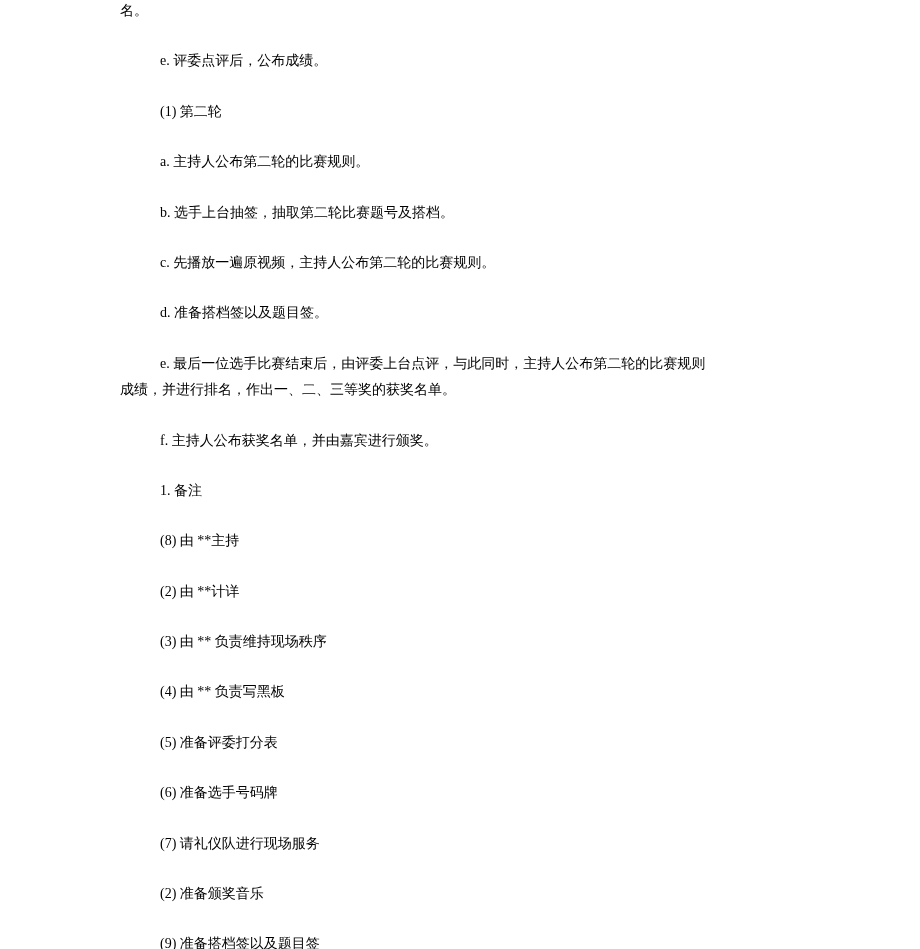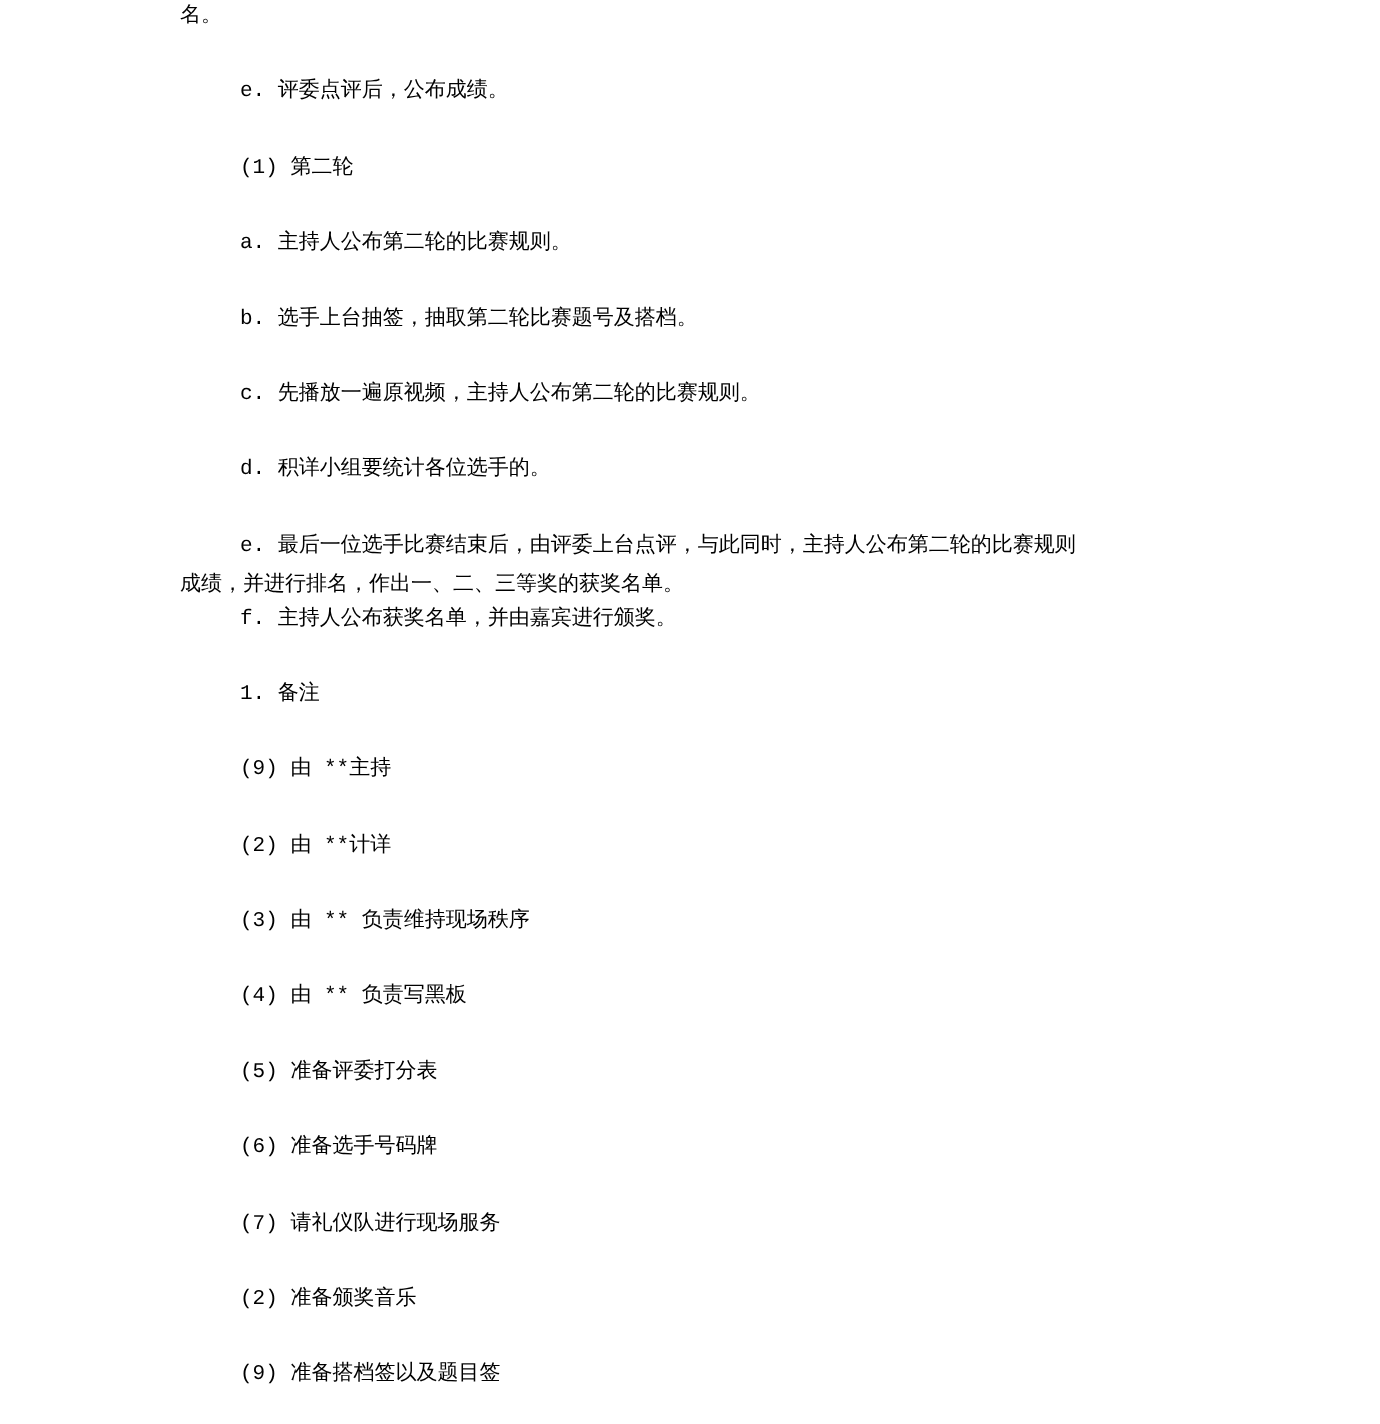--- a/index.html
+++ b/index.html
@@ -10,56 +10,56 @@
       font-family: "SimSun", "宋体", serif;
       font-size: 14px;
       color: #000000;
       line-height: 1.6;
       padding-left: 120px;
       padding-right: 100px;
       padding-top: 0;
     }
     .line {
       margin-bottom: 28px;
-      font-family: Liberation Mono, monospace;
     }
     .line-first {
       margin-bottom: 28px;
     }
     .indent1 {
       padding-left: 40px;
     }
     .indent0 {
       padding-left: 0;
     }
     .wrap-line {
       padding-left: 40px;
       text-indent: 0;
     }
     .wrap-continue {
       padding-left: 0;
       text-indent: 0;
       margin-top: -24px;
+      margin-bottom: 28px;
     }
   </style>
 </head>
 <body>
 
 <div class="line-first indent0">名。</div>
 <div class="line indent1">e.  评委点评后，公布成绩。</div>
 <div class="line indent1">(1)  第二轮</div>
 <div class="line indent1">a.  主持人公布第二轮的比赛规则。</div>
 <div class="line indent1">b.  选手上台抽签，抽取第二轮比赛题号及搭档。</div>
 <div class="line indent1">c.  先播放一遍原视频，主持人公布第二轮的比赛规则。</div>
-<div class="line indent1">d.  积详小组要统计各位选手的。</div>
+<div class="line indent1">d.  准备搭档签以及题目签。</div>
 <div class="line wrap-line">e.  最后一位选手比赛结束后，由评委上台点评，与此同时，主持人公布第二轮的比赛规则</div>
 <div class="wrap-continue">成绩，并进行排名，作出一、二、三等奖的获奖名单。</div>
 <div class="line indent1">f.   主持人公布获奖名单，并由嘉宾进行颁奖。</div>
 <div class="line indent1">1.  备注</div>
-<div class="line indent1">(9) 由  **主持</div>
+<div class="line indent1">(8) 由  **主持</div>
 <div class="line indent1">(2) 由  **计详</div>
 <div class="line indent1">(3)  由  ** 负责维持现场秩序</div>
 <div class="line indent1">(4) 由  ** 负责写黑板</div>
 <div class="line indent1">(5) 准备评委打分表</div>
 <div class="line indent1">(6) 准备选手号码牌</div>
 <div class="line indent1">(7) 请礼仪队进行现场服务</div>
 <div class="line indent1">(2) 准备颁奖音乐</div>
 <div class="line indent1">(9) 准备搭档签以及题目签</div>
 
 </body></html>

